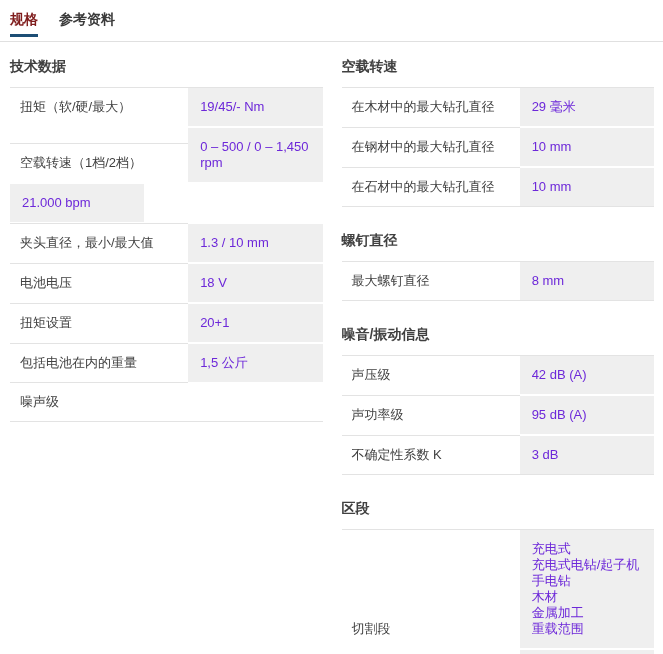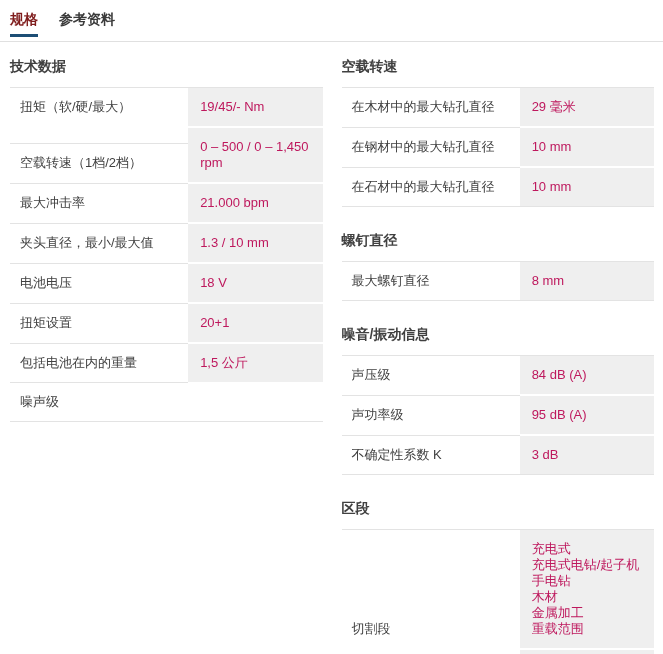--- a/index.html
+++ b/index.html
@@ -67,21 +67,21 @@
     line-height: 16px;
     padding: 11px 10px;
   }
   .cell-label {
     width: 57%;
     color: #3f3f3f;
     background: #ffffff;
   }
   .cell-value {
     width: 43%;
-    color: #be185d;
+    color: #6d28d9;
     background: #efefef;
     padding-left: 12px;
     white-space: pre-line;
   }
 </style>
 </head>
 <body>
 
 <nav class="tabbar">
     <button class="tab active">规格</button>
@@ -95,21 +95,20 @@
         <div class="spec-table">
           <div class="spec-row">
             <div class="cell cell-label">扭矩（软/硬/最大）</div>
             <div class="cell cell-value">19/45/- Nm</div>
           </div>
           <div class="spec-row">
             <div class="cell cell-label">空载转速（1档/2档）</div>
             <div class="cell cell-value">0 – 500 / 0 – 1,450 rpm</div>
           </div>
           <div class="spec-row">
-            <div class="cell cell-label">最大冲击率</div>
             <div class="cell cell-value">21.000 bpm</div>
           </div>
           <div class="spec-row">
             <div class="cell cell-label">夹头直径，最小/最大值</div>
             <div class="cell cell-value">1.3 / 10 mm</div>
           </div>
           <div class="spec-row">
             <div class="cell cell-label">电池电压</div>
             <div class="cell cell-value">18 V</div>
           </div>
@@ -152,21 +151,21 @@
             <div class="cell cell-label">最大螺钉直径</div>
             <div class="cell cell-value">8 mm</div>
           </div>
         </div>
       </section>
       <section class="spec-section">
         <h3 class="section-title">噪音/振动信息</h3>
         <div class="spec-table">
           <div class="spec-row">
             <div class="cell cell-label">声压级</div>
-            <div class="cell cell-value">84 dB (A)</div>
+            <div class="cell cell-value">42 dB (A)</div>
           </div>
           <div class="spec-row">
             <div class="cell cell-label">声功率级</div>
             <div class="cell cell-value">95 dB (A)</div>
           </div>
           <div class="spec-row">
             <div class="cell cell-label">不确定性系数 K</div>
             <div class="cell cell-value">3 dB</div>
           </div>
         </div>

